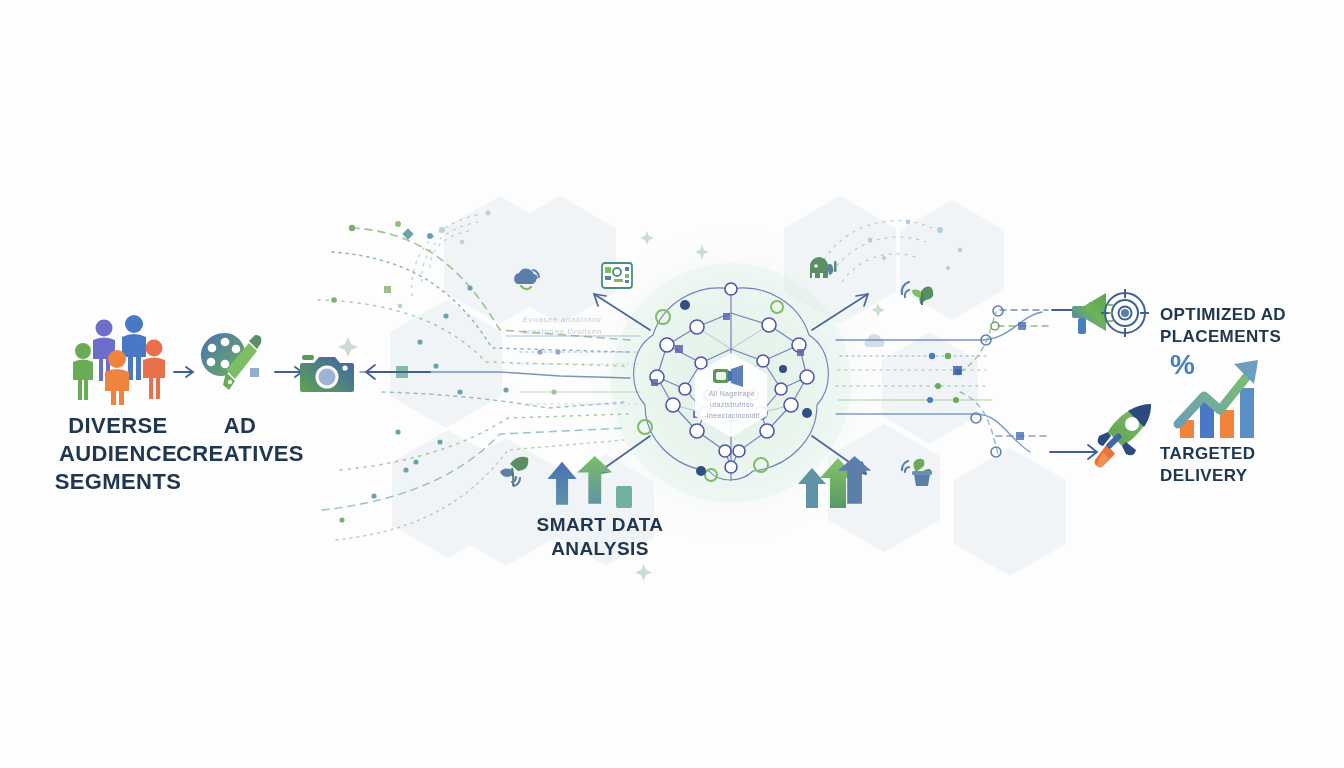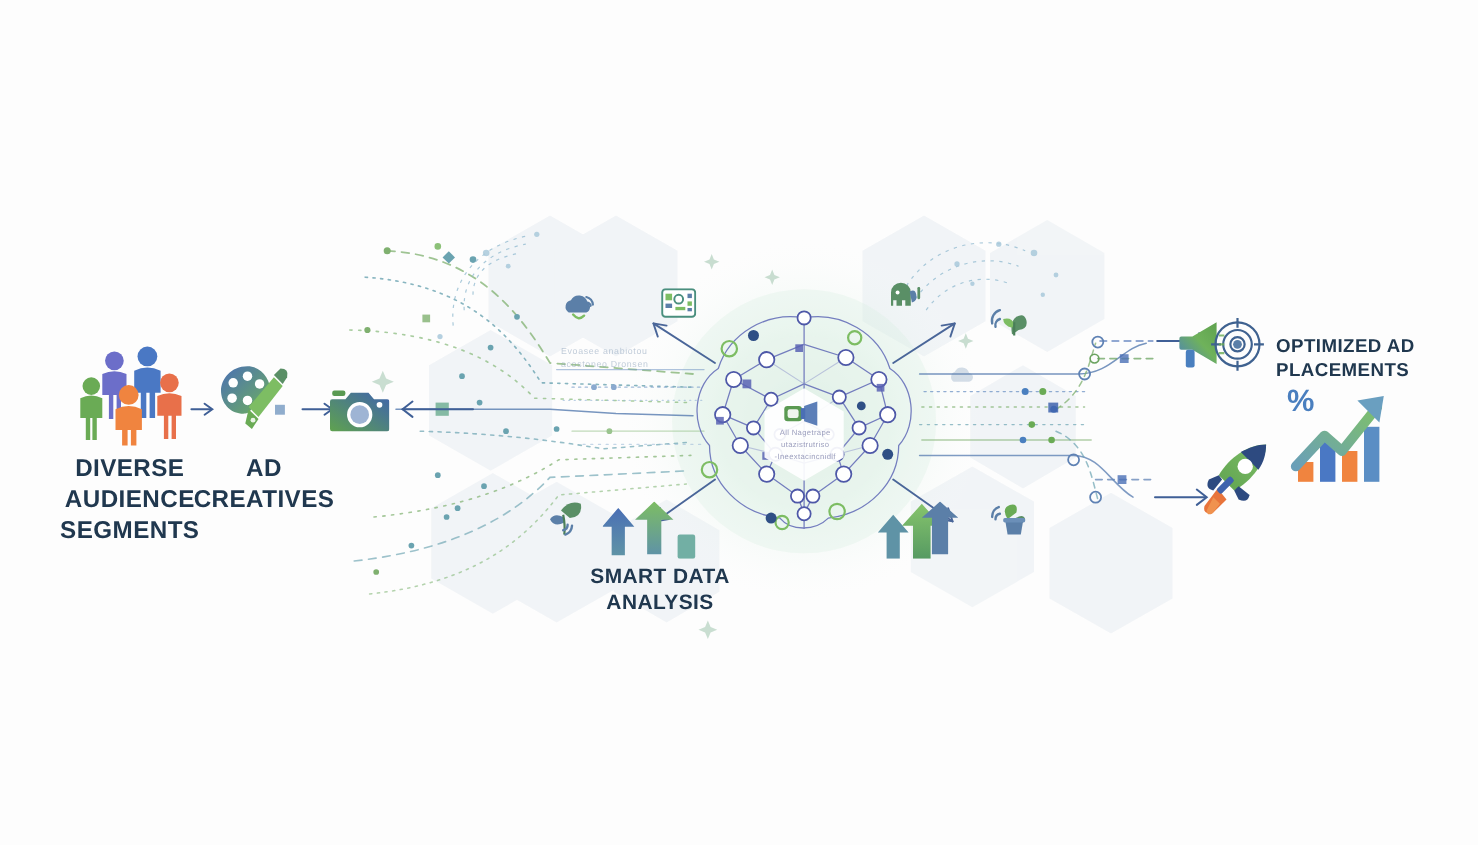--- a/index.html
+++ b/index.html
@@ -27,25 +27,27 @@
   }
   .label.l-left{font-size:22px;}
   .label.l-mid{font-size:19px;}
   .label.l-right{font-size:17px;text-align:left;}
 
   .ghost-text{
     position:absolute;
     color:#8fa4bc;
     font-size:8px;
     letter-spacing:.6px;
+    text-align:center;
     line-height:1.5;
     opacity:.55;
     filter:blur(.6px);
     white-space:pre-line;
     font-family:"Liberation Sans", sans-serif;
+    font-style:italic;
   }
   .core-text{
     position:absolute;
     color:#7b7fa8;
     font-size:7px;
     letter-spacing:.3px;
     text-align:center;
     line-height:1.6;
     opacity:.75;
     filter:blur(.45px);
@@ -498,14 +500,16 @@
   <div class="label l-left" style="left:169px;top:412px;width:142px;">AD
 CREATIVES</div>
 
   <div class="label l-mid" style="left:520px;top:513px;width:160px;">SMART DATA
 ANALYSIS</div>
 
 
   <div class="label l-right" style="left:1160px;top:304px;width:190px;">OPTIMIZED AD
 PLACEMENTS</div>
 
+  <div class="label l-right" style="left:1160px;top:443px;width:180px;">TARGETED
+DELIVERY</div>
 
 </div>
 
 </body></html>

